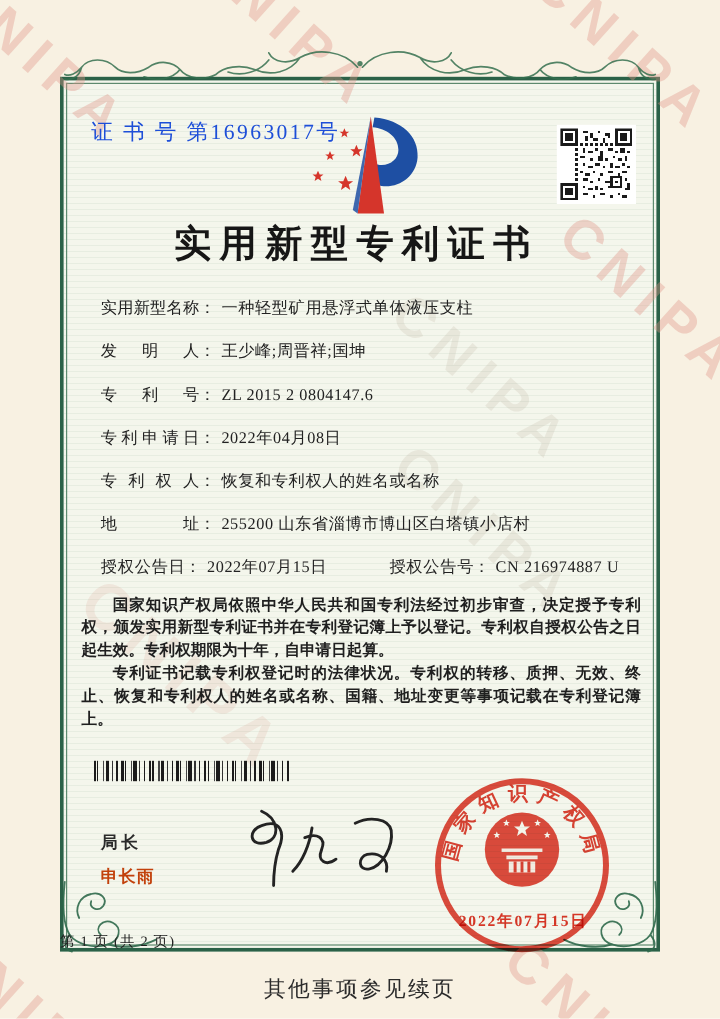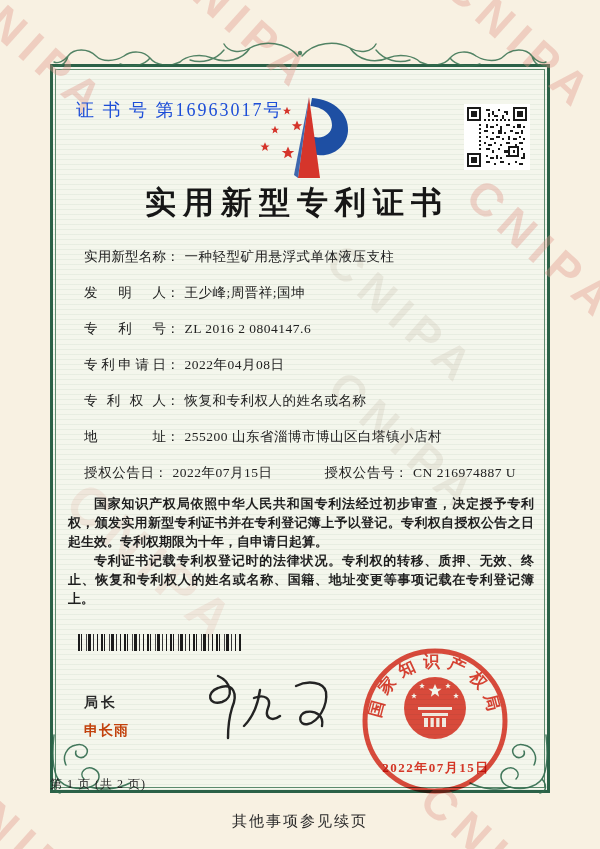--- a/index.html
+++ b/index.html
@@ -69,21 +69,21 @@
     font-family:"Liberation Sans", sans-serif;font-weight:bold;font-size:14px;letter-spacing:1px;color:#c2410c;}
   .signature{position:absolute;left:188px;top:664px;z-index:3;}
   
   .seal{position:absolute;left:360px;top:646px;z-index:4;opacity:0.93;mix-blend-mode:multiply;}
   .seal-date{
     position:absolute;left:362px;top:759px;width:148px;text-align:center;z-index:5;
     color:#e0392a;font-size:13px;font-weight:bold;letter-spacing:1.5px;mix-blend-mode:multiply;
   }
   
   .page-num{position:absolute;left:50px;top:776px;width:494px;text-align:left;font-size:12px;letter-spacing:1px;z-index:3;}
-  .note{position:absolute;left:0;top:812px;width:600px;text-align:center;font-size:15px;letter-spacing:2px;color:#2b2b2b;z-index:3;}
+  .note{position:absolute;left:0;top:812px;width:600px;text-align:center;font-size:18px;letter-spacing:2px;color:#2b2b2b;z-index:3;}
 </style>
 </head>
 <body>
 
 <div class="page">
 
   <span class="wm wm-pink" style="left:-18px;top:-34px;">CNIPA</span>
   <span class="wm wm-pink" style="left:188px;top:-62px;">CNIPA</span>
   <span class="wm wm-pink" style="left:470px;top:-42px;">CNIPA</span>
   <span class="wm wm-pink" style="left:492px;top:168px;">CNIPA</span>
@@ -153,21 +153,21 @@
   <div class="title">实用新型专利证书</div>
 
   <div class="fields">
     <div class="frow">
       <span class="flabel">实用新型名称</span><span>：</span><span class="fvalue">一种轻型矿用悬浮式单体液压支柱</span>
     </div>
     <div class="frow">
       <span class="flabel">发明人</span><span>：</span><span class="fvalue">王少峰;周晋祥;国坤</span>
     </div>
     <div class="frow">
-      <span class="flabel">专利号</span><span>：</span><span class="fvalue">ZL 2016 2 0804147.6</span>
+      <span class="flabel">专利号</span><span>：</span><span class="fvalue">ZL 2015 2 0804147.6</span>
     </div>
     <div class="frow">
       <span class="flabel">专利申请日</span><span>：</span><span class="fvalue">2022年04月08日</span>
     </div>
     <div class="frow">
       <span class="flabel">专利权人</span><span>：</span><span class="fvalue">恢复和专利权人的姓名或名称</span>
     </div>
     <div class="frow">
       <span class="flabel">地址</span><span>：</span><span class="fvalue">255200 山东省淄博市博山区白塔镇小店村</span>
     </div>

